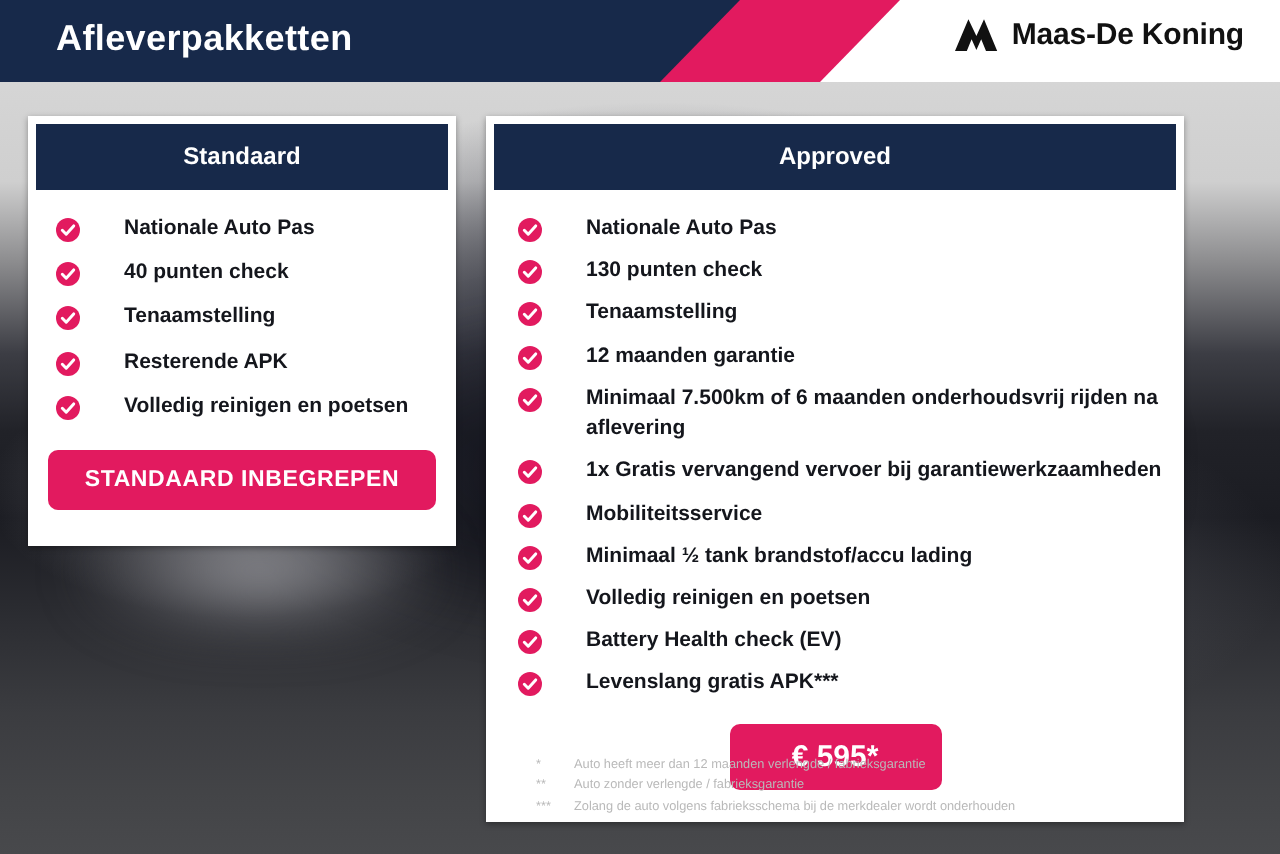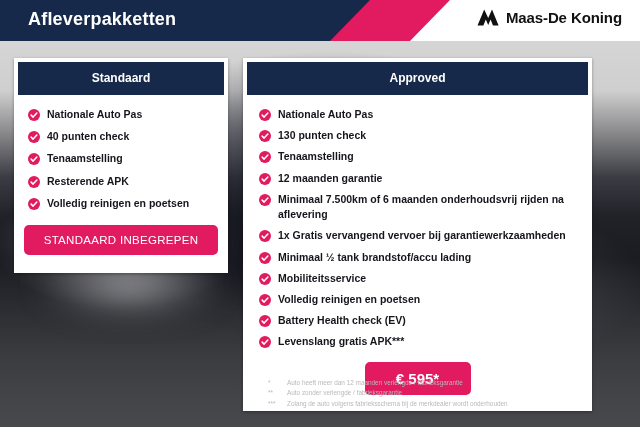--- a/index.html
+++ b/index.html
@@ -125,21 +125,21 @@
     padding: 9px 0 10px 0;
     margin: 4px 4px 0 4px;
   }
 
   .card-body { padding: 12px 0 14px 0; }
 
   ul.features { list-style: none; }
   ul.features li {
     display: flex;
     align-items: flex-start;
-    gap: 7px;
+    gap: 22px;
     padding: 0 10px 0 14px;
     margin-bottom: 7px;
   }
   .card-approved ul.features li { margin-bottom: 6px; padding-left: 16px; }
 
   .check {
     flex: 0 0 auto;
     width: 12px; height: 12px;
     margin-top: 2px;
   }
@@ -155,21 +155,21 @@
   
   .cta-standaard {
     display: block;
     margin: 14px 10px 4px 10px;
     background: #e21a5f;
     color: #ffffff;
     border: none;
     border-radius: 5px;
     font-family: "Liberation Sans", sans-serif;
     font-size: 11.5px;
-    font-weight: normal;
+    font-weight: bold;
     letter-spacing: 0.3px;
     padding: 9px 0;
     width: calc(100% - 20px);
     cursor: pointer;
   }
 
   
   .price-row {
     display: flex;
     justify-content: center;
@@ -321,28 +321,28 @@
               <circle cx="8" cy="8" r="8" fill="#e21a5f"></circle>
               <path d="M4.2 8.2 L6.8 10.8 L11.8 5.3" stroke="#ffffff" stroke-width="2" fill="none" stroke-linecap="round" stroke-linejoin="round"></path>
             </svg>
           <span class="feat-text">1x Gratis vervangend vervoer bij garantiewerkzaamheden</span>
         </li>
         <li>
           <svg class="check" viewBox="0 0 16 16">
               <circle cx="8" cy="8" r="8" fill="#e21a5f"></circle>
               <path d="M4.2 8.2 L6.8 10.8 L11.8 5.3" stroke="#ffffff" stroke-width="2" fill="none" stroke-linecap="round" stroke-linejoin="round"></path>
             </svg>
+          <span class="feat-text">Mobiliteitsservice</span>
+        </li>
+        <li>
+          <svg class="check" viewBox="0 0 16 16">
+              <circle cx="8" cy="8" r="8" fill="#e21a5f"></circle>
+              <path d="M4.2 8.2 L6.8 10.8 L11.8 5.3" stroke="#ffffff" stroke-width="2" fill="none" stroke-linecap="round" stroke-linejoin="round"></path>
+            </svg>
           <span class="feat-text">Minimaal ½ tank brandstof/accu lading</span>
-        </li>
-        <li>
-          <svg class="check" viewBox="0 0 16 16">
-              <circle cx="8" cy="8" r="8" fill="#e21a5f"></circle>
-              <path d="M4.2 8.2 L6.8 10.8 L11.8 5.3" stroke="#ffffff" stroke-width="2" fill="none" stroke-linecap="round" stroke-linejoin="round"></path>
-            </svg>
-          <span class="feat-text">Mobiliteitsservice</span>
         </li>
         <li>
           <svg class="check" viewBox="0 0 16 16">
               <circle cx="8" cy="8" r="8" fill="#e21a5f"></circle>
               <path d="M4.2 8.2 L6.8 10.8 L11.8 5.3" stroke="#ffffff" stroke-width="2" fill="none" stroke-linecap="round" stroke-linejoin="round"></path>
             </svg>
           <span class="feat-text">Volledig reinigen en poetsen</span>
         </li>
         <li>
           <svg class="check" viewBox="0 0 16 16">

